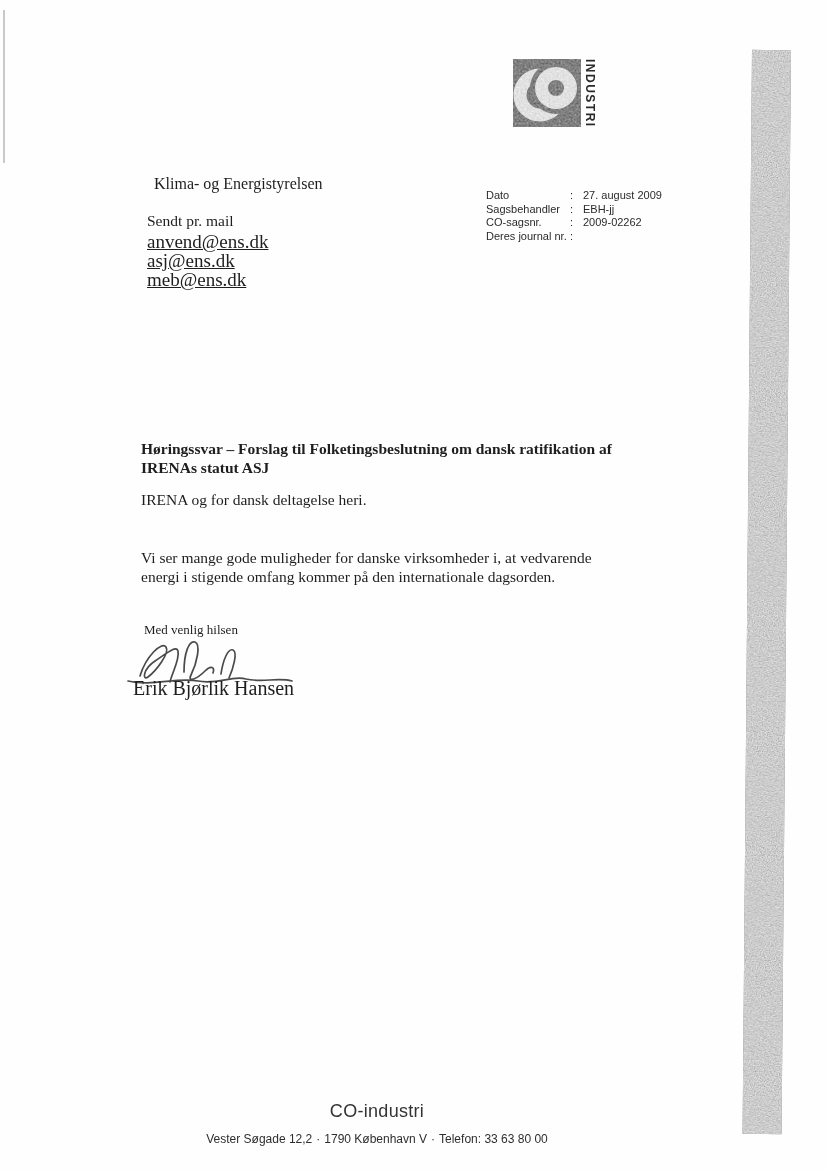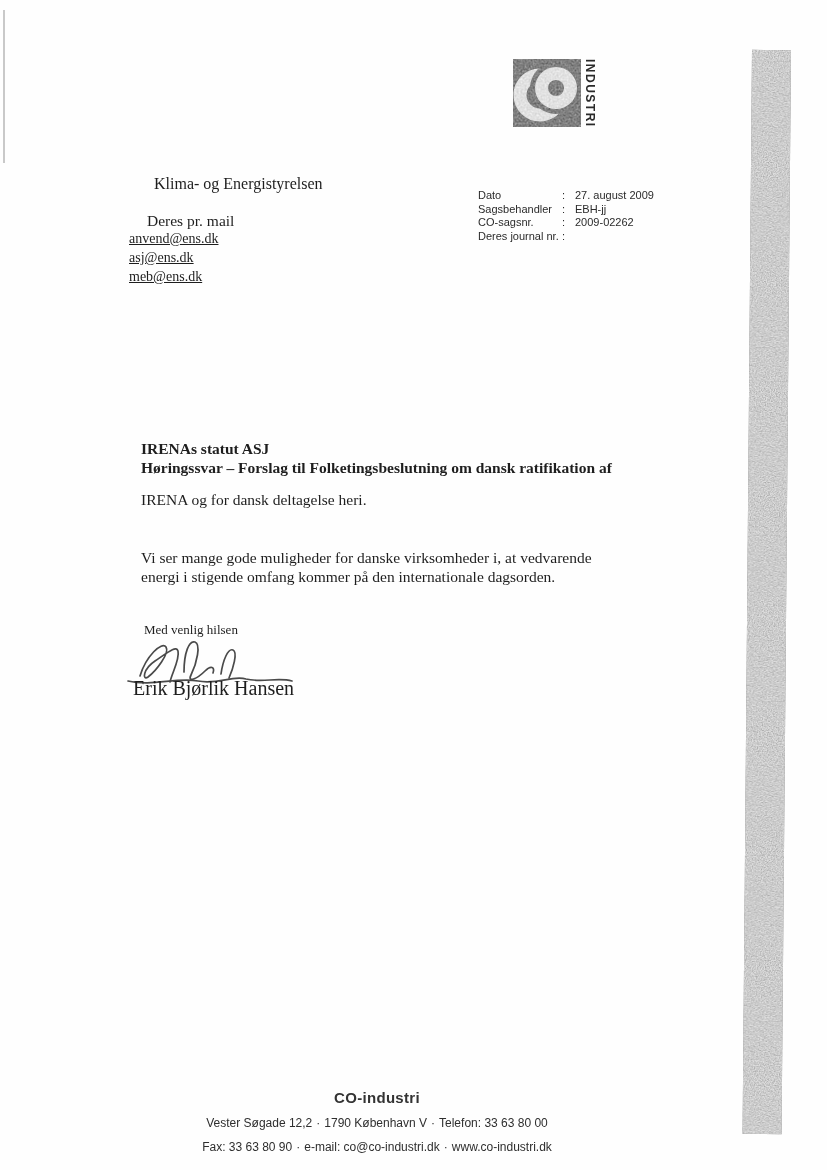--- a/index.html
+++ b/index.html
@@ -41,33 +41,33 @@
     position: absolute; left: 470px; top: 131px; width: 172px;
     text-align: center;
     font-family: "Liberation Sans", sans-serif;
     font-size: 12.3px; font-weight: bold; line-height: 14.5px;
     color: #232323;
   }
 
   
   .recipient-name { position: absolute; left: 154px; top: 175px; font-size: 16px; }
   .delivery-note  { position: absolute; left: 147px; top: 212px; font-size: 15.5px; }
-  .email { position: absolute; left: 129px; font-size: 14px; text-decoration: underline; color: #1e1e1e; }
+  .email { position: absolute; left: 147px; font-size: 19px; text-decoration: underline; color: #1e1e1e; }
   .email-1 { top: 231px; }
   .email-2 { top: 250px; }
   .email-3 { top: 269px; }
 
   
   .meta {
     position: absolute; left: 478px; top: 189px;
     font-family: "Liberation Sans", sans-serif;
     font-size: 11px; line-height: 13.5px; color: #2b2b2b;
   }
   .meta-row { display: flex; }
-  .meta-label { width: 84px; }
+  .meta-label { width: 84px; margin-left: 8px; }
   .meta-sep { width: 13px; }
 
   
   .subject {
     position: absolute; left: 141px; top: 439px; width: 510px;
     font-size: 15.5px; font-weight: bold; line-height: 19px;
   }
   .para { position: absolute; left: 141px; width: 510px; font-size: 15.5px; line-height: 19px; }
   .para-1 { top: 490px; }
   .para-2 { top: 548px; }
@@ -77,21 +77,21 @@
   .sig-svg { position: absolute; left: 126px; top: 636px; }
   .sig-name { position: absolute; left: 133px; top: 677px; font-size: 20px; }
 
   
   .footer {
     position: absolute; left: 177px; top: 1089px; width: 400px;
     text-align: center;
     font-family: "Liberation Sans", sans-serif;
     color: #2e2e2e;
   }
-  .footer-org { font-size: 15px; font-weight: bold; color: #333333; letter-spacing: 0.3px; }
+  .footer-org { font-size: 18px; font-weight: normal; color: #333333; letter-spacing: 0.3px; margin-top: 12px; }
   .footer-line { font-size: 12px; line-height: 11.5px; margin-top: 12px; color: #2e2e2e; }
   .footer-line .sep { padding: 0 4px; }
 </style>
 </head>
 <body>
 
 <div class="page">
 
   <div class="left-line"></div>
   <div class="band-wrap">
@@ -124,21 +124,21 @@
       <circle cx="27" cy="36" r="20" fill="none" stroke="#ffffff" stroke-width="13" stroke-dasharray="106 20" stroke-dashoffset="-10"></circle>
       <circle cx="43" cy="29" r="26" fill="#3b3b3b"></circle>
       <circle cx="43" cy="29" r="21" fill="#ffffff"></circle>
       <circle cx="43" cy="29" r="8" fill="#3b3b3b"></circle>
       <rect width="68" height="68" filter="url(#logoGrain)"></rect>
     </svg>
   </div>
   <div class="logo-vertical">INDUSTRI</div>
 
   <div class="recipient-name">Klima- og Energistyrelsen</div>
-  <div class="delivery-note">Deres pr. mail</div>
+  <div class="delivery-note">Sendt pr. mail</div>
   <a class="email email-1">anvend@ens.dk</a>
   <a class="email email-2">asj@ens.dk</a>
   <a class="email email-3">meb@ens.dk</a>
 
   <div class="meta">
     <div class="meta-row">
       <span class="meta-label">Dato</span>
       <span class="meta-sep">:</span>
       <span class="meta-value">27. august 2009</span>
     </div>
@@ -153,22 +153,22 @@
       <span class="meta-value">2009-02262</span>
     </div>
     <div class="meta-row">
       <span class="meta-label">Deres journal nr.</span>
       <span class="meta-sep">:</span>
       <span class="meta-value"></span>
     </div>
   </div>
 
   <div class="subject">
+    <div>Høringssvar – Forslag til Folketingsbeslutning om dansk ratifikation af</div>
     <div>IRENAs statut ASJ</div>
-    <div>Høringssvar – Forslag til Folketingsbeslutning om dansk ratifikation af</div>
   </div>
 
   <div class="para para-1">
     <div>IRENA og for dansk deltagelse heri.</div>
   </div>
   <div class="para para-2">
     <div>Vi ser mange gode muligheder for danske virksomheder i, at vedvarende</div>
     <div>energi i stigende omfang kommer på den internationale dagsorden.</div>
   </div>
 
@@ -181,18 +181,15 @@
       <path d="M2 45 C26 51, 50 41, 72 45 C92 49, 106 39, 120 43 C136 47, 152 41, 166 45"></path>
     </g>
   </svg>
   <div class="sig-name">Erik Bjørlik Hansen</div>
 
   <div class="footer">
     <div class="footer-org">CO-industri</div>
     <div class="footer-line">
       <span>Vester Søgade 12,2</span><span class="sep">·</span><span>1790 København V</span><span class="sep">·</span><span>Telefon: 33 63 80 00</span>
     </div>
-    <div class="footer-line">
-      <span>Fax: 33 63 80 90</span><span class="sep">·</span><span>e-mail: co@co-industri.dk</span><span class="sep">·</span><span>www.co-industri.dk</span>
-    </div>
   </div>
 
 </div>
 
 </body></html>

